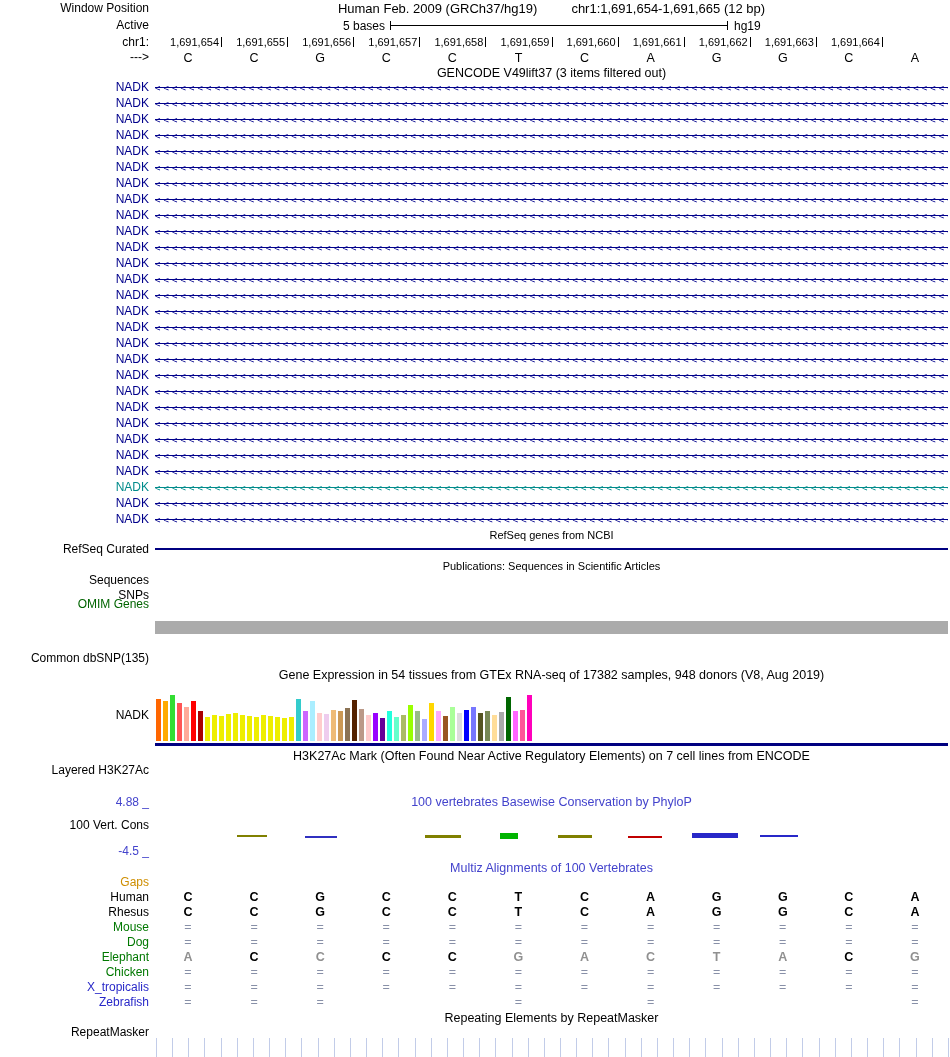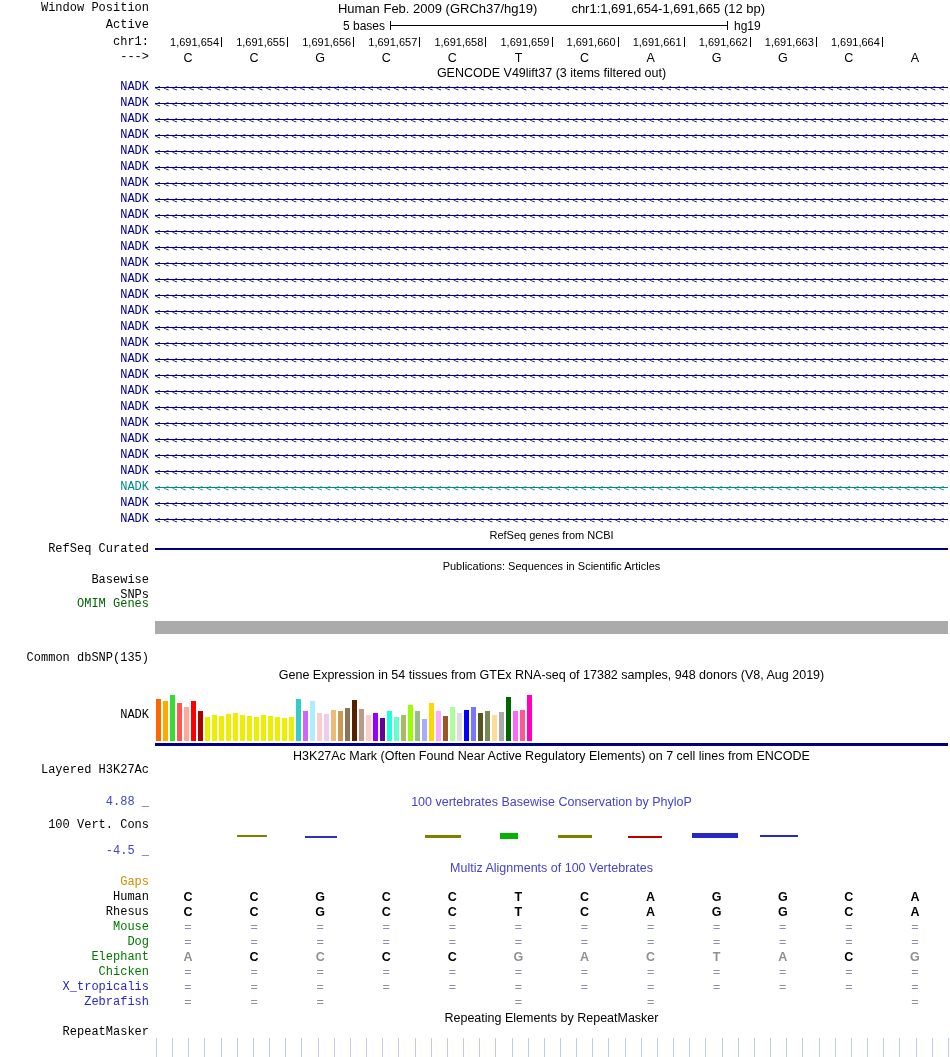--- a/index.html
+++ b/index.html
@@ -1,19 +1,19 @@
 <!DOCTYPE html>
 <html style="--header-blue: #4343CC; --omim-green: #006400; --navy: #000080; --gray-bar: #ABABAB; --guide: #C2CCE8;"><head>
 <meta charset="utf-8">
 <style>
   html,body { margin:0; padding:0; background:#fff; }
   .page { position:relative; width:950px; height:1057px; background:#fff; overflow:hidden;
           font-family:"Liberation Sans", sans-serif; font-size:12px; color:#000; }
   .lbl  { position:absolute; left:0; width:149px; text-align:right; white-space:nowrap;
-          font-size:12px; line-height:13px;font-family:Liberation Mono, monospace; }
+          font-size:12px; line-height:13px; }
   .hdrC { position:absolute; left:155px; width:793px; text-align:center; white-space:nowrap;
           line-height:13px; }
   .small { font-size:11px; }
   .med   { font-size:12.5px; }
   .title-row { display:flex; justify-content:center; gap:34px; font-size:13px; }
   .blue   { color:var(--header-blue); }
   .green  { color:var(--omim-green); }
   .navy-line { position:absolute; left:155px; width:793px; background:var(--navy); }
   .gray-bar  { position:absolute; left:155px; width:793px; height:13px; background:var(--gray-bar); }
   .gene-line { position:absolute; left:155px; width:793px; height:10px; overflow:hidden;
@@ -204,21 +204,21 @@
       <div class="gene-line" style="top: 515px; color: rgb(0, 0, 139);">
         <span class="arrows">&lt;&lt;&lt;&lt;&lt;&lt;&lt;&lt;&lt;&lt;&lt;&lt;&lt;&lt;&lt;&lt;&lt;&lt;&lt;&lt;&lt;&lt;&lt;&lt;&lt;&lt;&lt;&lt;&lt;&lt;&lt;&lt;&lt;&lt;&lt;&lt;&lt;&lt;&lt;&lt;&lt;&lt;&lt;&lt;&lt;&lt;&lt;&lt;&lt;&lt;&lt;&lt;&lt;&lt;&lt;&lt;&lt;&lt;&lt;&lt;&lt;&lt;&lt;&lt;&lt;&lt;&lt;&lt;&lt;&lt;&lt;&lt;&lt;&lt;&lt;&lt;&lt;&lt;&lt;&lt;&lt;&lt;&lt;&lt;&lt;&lt;&lt;&lt;&lt;&lt;&lt;&lt;&lt;&lt;&lt;&lt;&lt;&lt;&lt;&lt;&lt;&lt;&lt;&lt;&lt;&lt;&lt;&lt;&lt;&lt;</span>
       </div>
     </div>
 
   <div class="hdrC small" style="top:529px">RefSeq genes from NCBI</div>
   <div class="lbl" style="top:543px">RefSeq Curated</div>
   <div class="navy-line" style="top:548px; height:2px"></div>
 
   <div class="hdrC small" style="top:560px">Publications: Sequences in Scientific Articles</div>
-  <div class="lbl" style="top:574px">Basewise</div>
+  <div class="lbl" style="top:574px">Sequences</div>
   <div class="lbl" style="top:589px">SNPs</div>
 
   <div class="lbl green" style="top:598px">OMIM Genes</div>
   <div class="gray-bar" style="top:621px"></div>
 
   <div class="lbl" style="top:652px">Common dbSNP(135)</div>
 
   <div class="hdrC med" style="top:669px">Gene Expression in 54 tissues from GTEx RNA-seq of 17382 samples, 948 donors (V8, Aug 2019)</div>
   <div class="lbl" style="top:709px">NADK</div>
   <div id="gtex-bars">

